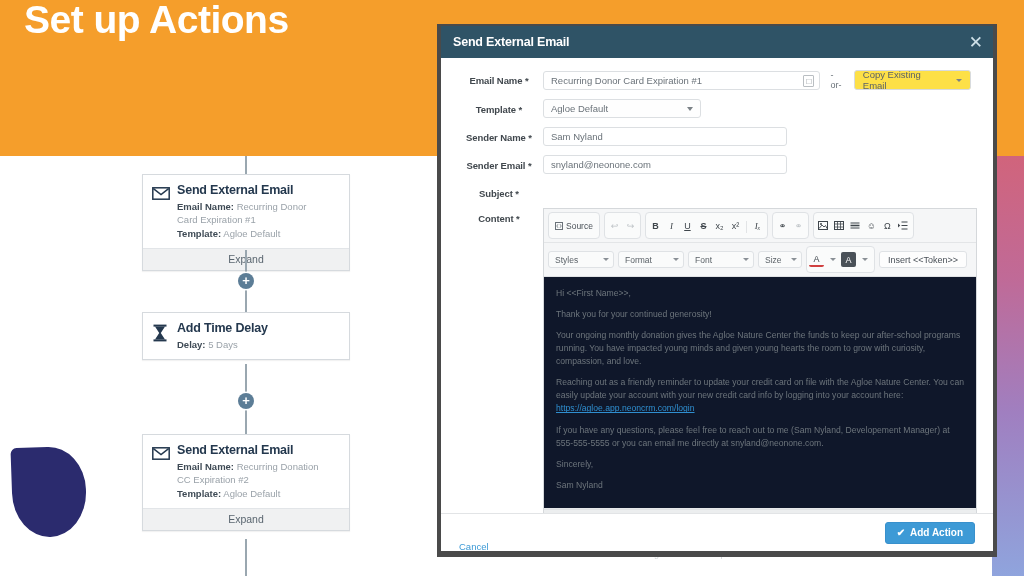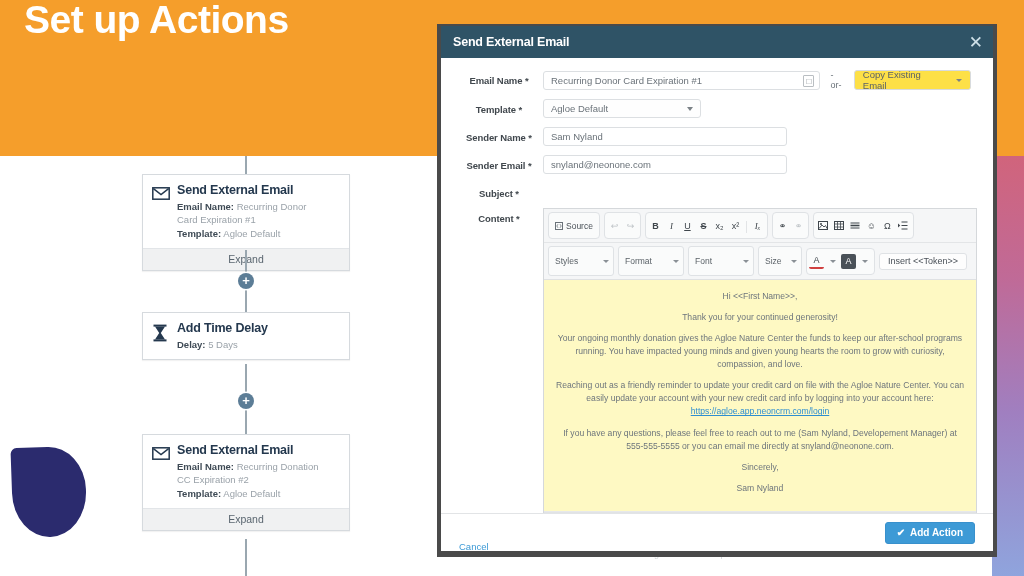--- a/index.html
+++ b/index.html
@@ -189,45 +189,44 @@
     min-width: 15px; height: 15px;
     display: flex; align-items: center; justify-content: center;
     font-size: 9px; color: #3f464c; cursor: pointer;
     padding: 0 2px; border-radius: 2px;
   }
   .tb-btn.dim { color: #bfc4c8; }
   .tb-btn.src { gap: 3px; font-size: 8.5px; padding: 0 4px; color: #4a5158; }
   .tb-sep { width: 1px; height: 12px; background: #e2e4e6; margin: 0 2px; }
   .tb-select {
     border: 1px solid #dfe2e5; border-radius: 3px; background: #fafbfb;
-    height: 30px; display: flex; align-items: center; justify-content: space-between;
+    height: 17px; display: flex; align-items: center; justify-content: space-between;
     font-size: 8.5px; color: #5b6268; padding: 0 4px 0 6px; cursor: pointer;
   }
   .tb-select .cv {
     width: 0; height: 0; margin-left: 8px;
     border-left: 3px solid transparent; border-right: 3px solid transparent;
     border-top: 3.5px solid #8a9096;
   }
   .sel-styles { width: 66px; }
   .sel-format { width: 66px; }
   .sel-font   { width: 66px; gap: 16px; }
   .sel-size   { width: 44px; }
   .tb-token {
     border: 1px solid #dfe2e5; border-radius: 3px; background: #fdfdfd;
     height: 17px; display: flex; align-items: center;
     font-size: 9px; color: #4a5158; padding: 0 8px; cursor: pointer;
   }
 
   .editor-body {
-    background: #fef9c3;
+    background: #0f172a;
     padding: 10px 12px 6px 12px;
     height: 232px;
     overflow: hidden;
     border-bottom: 1px solid #e6e8ea;
-    text-align: center;
   }
   .editor-body p {
     font-size: 8.6px; color: #6d757c; line-height: 1.52;
     margin-bottom: 8px;
   }
   .editor-body a { color: #2f8fd0; text-decoration: underline; }
   .editor-foot {
     height: 17px; background: #eceeef;
     border-top: 1px solid #e1e3e5;
     position: relative;

